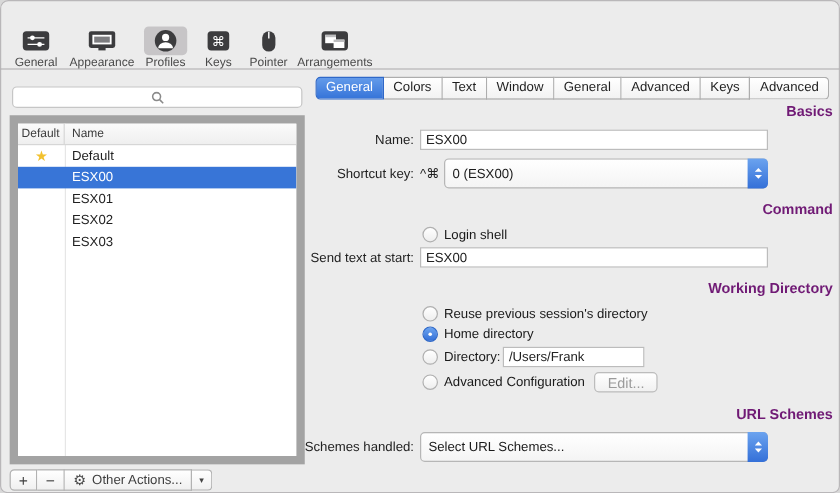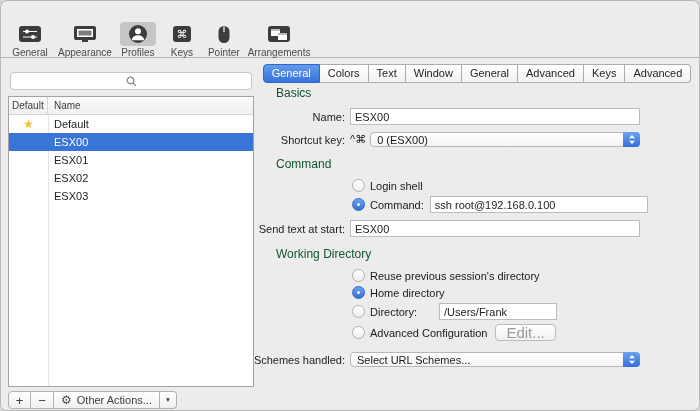--- a/index.html
+++ b/index.html
@@ -16,21 +16,21 @@
   
   .toolbar{position:absolute;top:20px;left:0;right:0;height:38px;display:flex;align-items:flex-start;
            padding:2px 6px 0 6px;border-bottom:1px solid #b5b3b5;box-sizing:border-box;}
   .tb-item{display:flex;flex-direction:column;align-items:center;padding:0 4px;cursor:default;}
   .tb-iconwrap{padding:2px 8px;border-radius:4px;height:20px;display:flex;align-items:center;justify-content:center;}
   .tb-item.selected .tb-iconwrap{background:#c7c5c7;}
   .tb-label{font-size:10px;color:#4a4a4a;margin-top:1px;}
   
   .search{position:absolute;left:10px;top:72px;width:242px;height:18px;background:#fff;border:1px solid #c6c6c6;
           border-radius:4px;box-sizing:border-box;display:flex;align-items:center;justify-content:center;}
-  .listbox{position:absolute;left:8px;top:96px;width:246px;height:291px;background:#fff;border:1px solid #a3a3a3;
+  .listbox{position:absolute;left:8px;top:96px;width:246px;height:291px;background:#fff;border:7px solid #a3a3a3;
            box-sizing:border-box;overflow:hidden;}
   .colline{position:absolute;left:39px;top:0;bottom:0;width:1px;background:#e6e6e6;}
   .list-header{position:relative;display:flex;height:17px;align-items:center;background:linear-gradient(#fbfbfb,#efefef);
                border-bottom:1px solid #d6d6d6;font-size:10px;color:#3c3c3c;z-index:2;}
   .hcol-default{width:39px;padding-left:3px;box-sizing:border-box;border-right:1px solid #d6d6d6;height:100%;display:flex;align-items:center;}
   .hcol-name{flex:1;padding-left:6px;}
   .lrow{position:relative;display:flex;align-items:center;height:18px;font-size:11px;color:#1f1f1f;z-index:1;}
   .lrow .cell-default{width:39px;text-align:center;flex:none;}
   .lrow .cell-name{flex:1;padding-left:6px;}
   .lrow.selected{background:#3875d7;color:#fff;}
@@ -46,39 +46,39 @@
   .gear{font-size:12px;color:#4a4a4a;line-height:12px;}
   
   .tabs{position:absolute;left:262px;top:64px;width:430px;display:flex;justify-content:center;}
   .segment{box-sizing:border-box;border:1px solid #adadad;border-left:none;background:linear-gradient(#ffffff,#f2f2f2);
            padding:2px 8px 3px 8px;font-size:11px;color:#1f1f1f;cursor:default;white-space:nowrap;}
   .segment:first-child{border-left:1px solid #adadad;border-radius:4px 0 0 4px;}
   .segment:last-child{border-radius:0 4px 4px 0;}
   .segment.selected{background:linear-gradient(#639bea,#3674d9);border-color:#2f68c8;color:#fff;}
   
   .content{position:absolute;left:250px;top:86px;width:444px;font-size:11px;color:#1a1a1a;}
-  .section-h{font-size:12px;font-weight:normal;margin:0 0 8px 26px;color:#14532d;}
+  .section-h{font-size:12px;font-weight:bold;margin:0 0 8px 26px;color:#701a75;text-align:right;}
   .frow{display:flex;align-items:center;margin-bottom:7px;}
   .flabel{width:95px;text-align:right;margin-right:5px;flex:none;color:#222;}
   .field{box-sizing:border-box;height:17px;border:1px solid #bcbcbc;background:#fff;font-family:"Liberation Sans","DejaVu Sans",sans-serif;
          font-size:11px;color:#222;padding:0 4px;}
   .field::placeholder{color:#b4b4b4;}
   .w-main{width:290px;}
-  .popup{position:relative;box-sizing:border-box;height:15px;border:1px solid #b6b6b6;border-radius:4px;background:linear-gradient(#ffffff,#f4f4f4);
+  .popup{position:relative;box-sizing:border-box;height:25px;border:1px solid #b6b6b6;border-radius:4px;background:linear-gradient(#ffffff,#f4f4f4);
          display:flex;align-items:center;padding:0 22px 0 6px;cursor:default;}
   .popup .arrows{position:absolute;right:-1px;top:-1px;bottom:-1px;width:17px;border-radius:0 4px 4px 0;
                  background:linear-gradient(#6ba3ef,#3470d8);display:flex;align-items:center;justify-content:center;}
   .mod{margin:0 4px 0 0;color:#222;}
   .rrow{display:flex;align-items:center;margin:0 0 4px 102px;}
   .radio{box-sizing:border-box;width:13px;height:13px;border-radius:50%;border:1px solid #b0b0b0;
          background:linear-gradient(#ffffff,#eeeeee);margin-right:5px;flex:none;position:relative;}
   .radio.on{border-color:#2f68c8;background:linear-gradient(#6ba3ef,#3470d8);}
   .radio.on::after{content:"";position:absolute;left:4px;top:4px;width:3px;height:3px;border-radius:50%;background:#fff;}
   .btn{box-sizing:border-box;height:17px;border:1px solid #bcbcbc;border-radius:4px;background:linear-gradient(#ffffff,#f1f1f1);
-       font-size:15px;color:#9b9b9b;padding:0 10px;margin-left:8px;display:flex;align-items:center;cursor:default;}
+       font-size:12px;color:#9b9b9b;padding:0 10px;margin-left:8px;display:flex;align-items:center;cursor:default;}
   .gap-top{margin-top:11px;}
   .sect{margin-bottom:10px;}
 </style>
 </head>
 <body>
 
 <div class="window">
 
 
   <div class="toolbar">
@@ -227,54 +227,50 @@
         </div>
       </div>
     </div>
 
     <div class="sect">
       <div class="section-h">Command</div>
       <div class="rrow">
         <div class="radio"></div>
         <span>Login shell</span>
       </div>
-      <div class="rrow" style="margin-bottom:7px;">
-        <div class="radio on"></div>
-        <span style="margin-right:6px;">Command:</span>
-        <input class="field" style="width: 218px;" type="text" value="ssh root@192.168.0.100">
-      </div>
       <div class="frow">
         <div class="flabel">Send text at start:</div>
         <input class="field w-main" type="text" value="ESX00" style="">
       </div>
     </div>
 
     <div class="sect">
       <div class="section-h">Working Directory</div>
       <div class="rrow">
         <div class="radio"></div>
         <span>Reuse previous session's directory</span>
       </div>
       <div class="rrow">
         <div class="radio on"></div>
         <span>Home directory</span>
       </div>
       <div class="rrow">
         <div class="radio"></div>
-        <span style="margin-right:22px;">Directory:</span>
+        <span style="margin-right:2px;">Directory:</span>
         <input class="field" style="width: 118px;" type="text" value="/Users/Frank">
       </div>
       <div class="rrow">
         <div class="radio"></div>
         <span>Advanced Configuration</span>
         <div class="btn">Edit...</div>
       </div>
     </div>
 
     <div class="sect gap-top">
+      <div class="section-h">URL Schemes</div>
       <div class="frow">
         <div class="flabel">Schemes handled:</div>
         <div class="popup w-main" style="width:290px;">
           <span>Select URL Schemes...</span>
           <span class="arrows">
             <svg width="8" height="11">
                 <path d="M4 1 L7 4.2 H1 Z" fill="#fff"></path>
                 <path d="M4 10 L1 6.8 H7 Z" fill="#fff"></path>
               </svg>
           </span>

